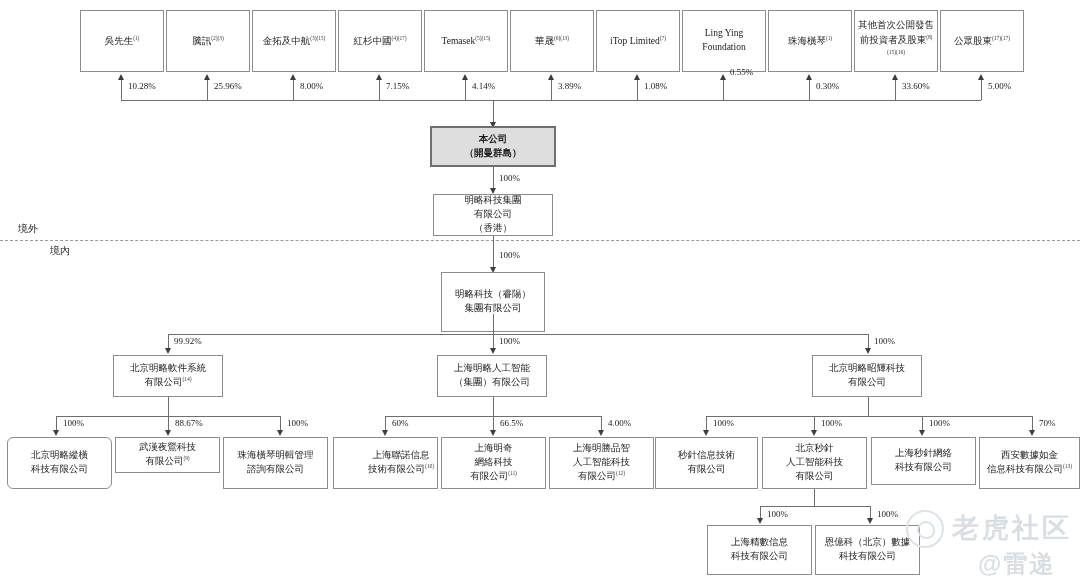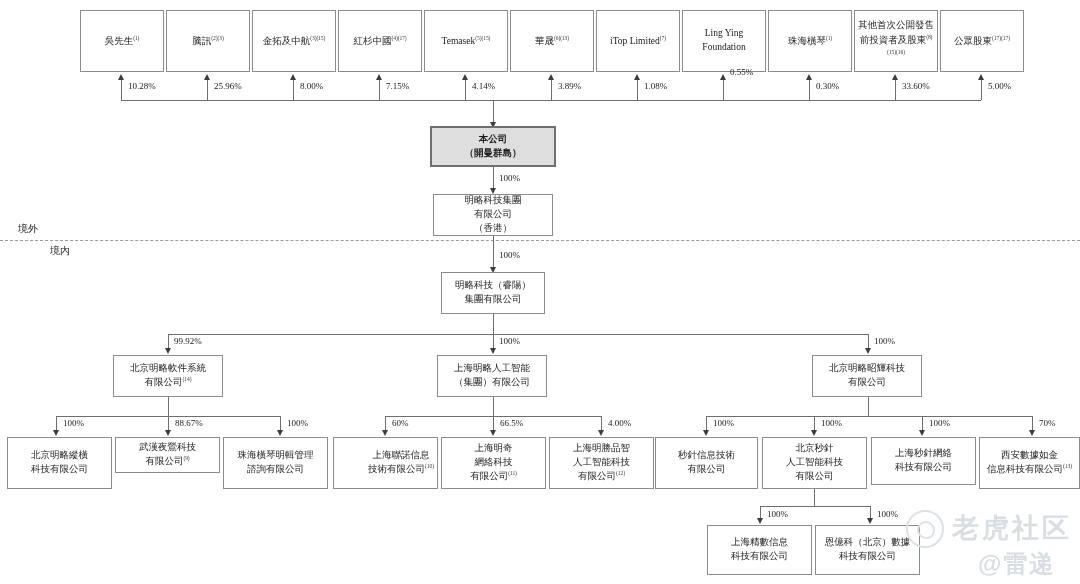--- a/index.html
+++ b/index.html
@@ -245,21 +245,21 @@
   </div>
 
   <div class="divider" style="top:240px;"></div>
   <div class="region-label" style="left:18px; top:222px;">境外</div>
   <div class="region-label" style="left:18px; top:244px;margin-left:32px;">境內</div>
 
   <div class="vline" style="left:493px; top:236px; height:34px;"></div>
   <div class="arrow-down" style="left:490px; top:267px;"></div>
   <div class="pct" style="left:499px; top:250px;">100%</div>
 
-  <div class="box" style="left:441px; top:272px; width:104px; height:42px;">
+  <div class="box" style="left:441px; top:272px; width:104px; height:60px;">
     <span>
       <span class="lbl">明略科技（睿陽）</span>
       <span class="lbl">集團有限公司</span>
     </span>
   </div>
 
   <div class="vline" style="left:493px; top:314px; height:20px;"></div>
   <div class="hline" style="left:168px; top:334px; width:700px;"></div>
 
   <div class="vline" style="left:168px; top:334px; height:17px;"></div>
@@ -301,21 +301,21 @@
   <div class="pct" style="left:63px; top:418px;">100%</div>
 
   <div class="vline" style="left:168px; top:416px; height:17px;"></div>
   <div class="arrow-down" style="left:165px; top:430px;"></div>
   <div class="pct" style="left:175px; top:418px;">88.67%</div>
 
   <div class="vline" style="left:280px; top:416px; height:17px;"></div>
   <div class="arrow-down" style="left:277px; top:430px;"></div>
   <div class="pct" style="left:287px; top:418px;">100%</div>
 
-  <div class="box" style="left:7px; top:437px; width:105px; height:52px;">
+  <div class="box" style="left:7px; top:437px; width:105px; height:52px;border-radius:6px;">
     <span>
       <span class="lbl">北京明略縱橫</span>
       <span class="lbl">科技有限公司</span>
     </span>
   </div>
   <div class="box" style="left:115px; top:437px; width:105px; height:36px;">
     <span>
       <span class="lbl">武漢夜鶯科技</span>
       <span class="lbl">有限公司<span class="sup">(9)</span></span>
     </span>

